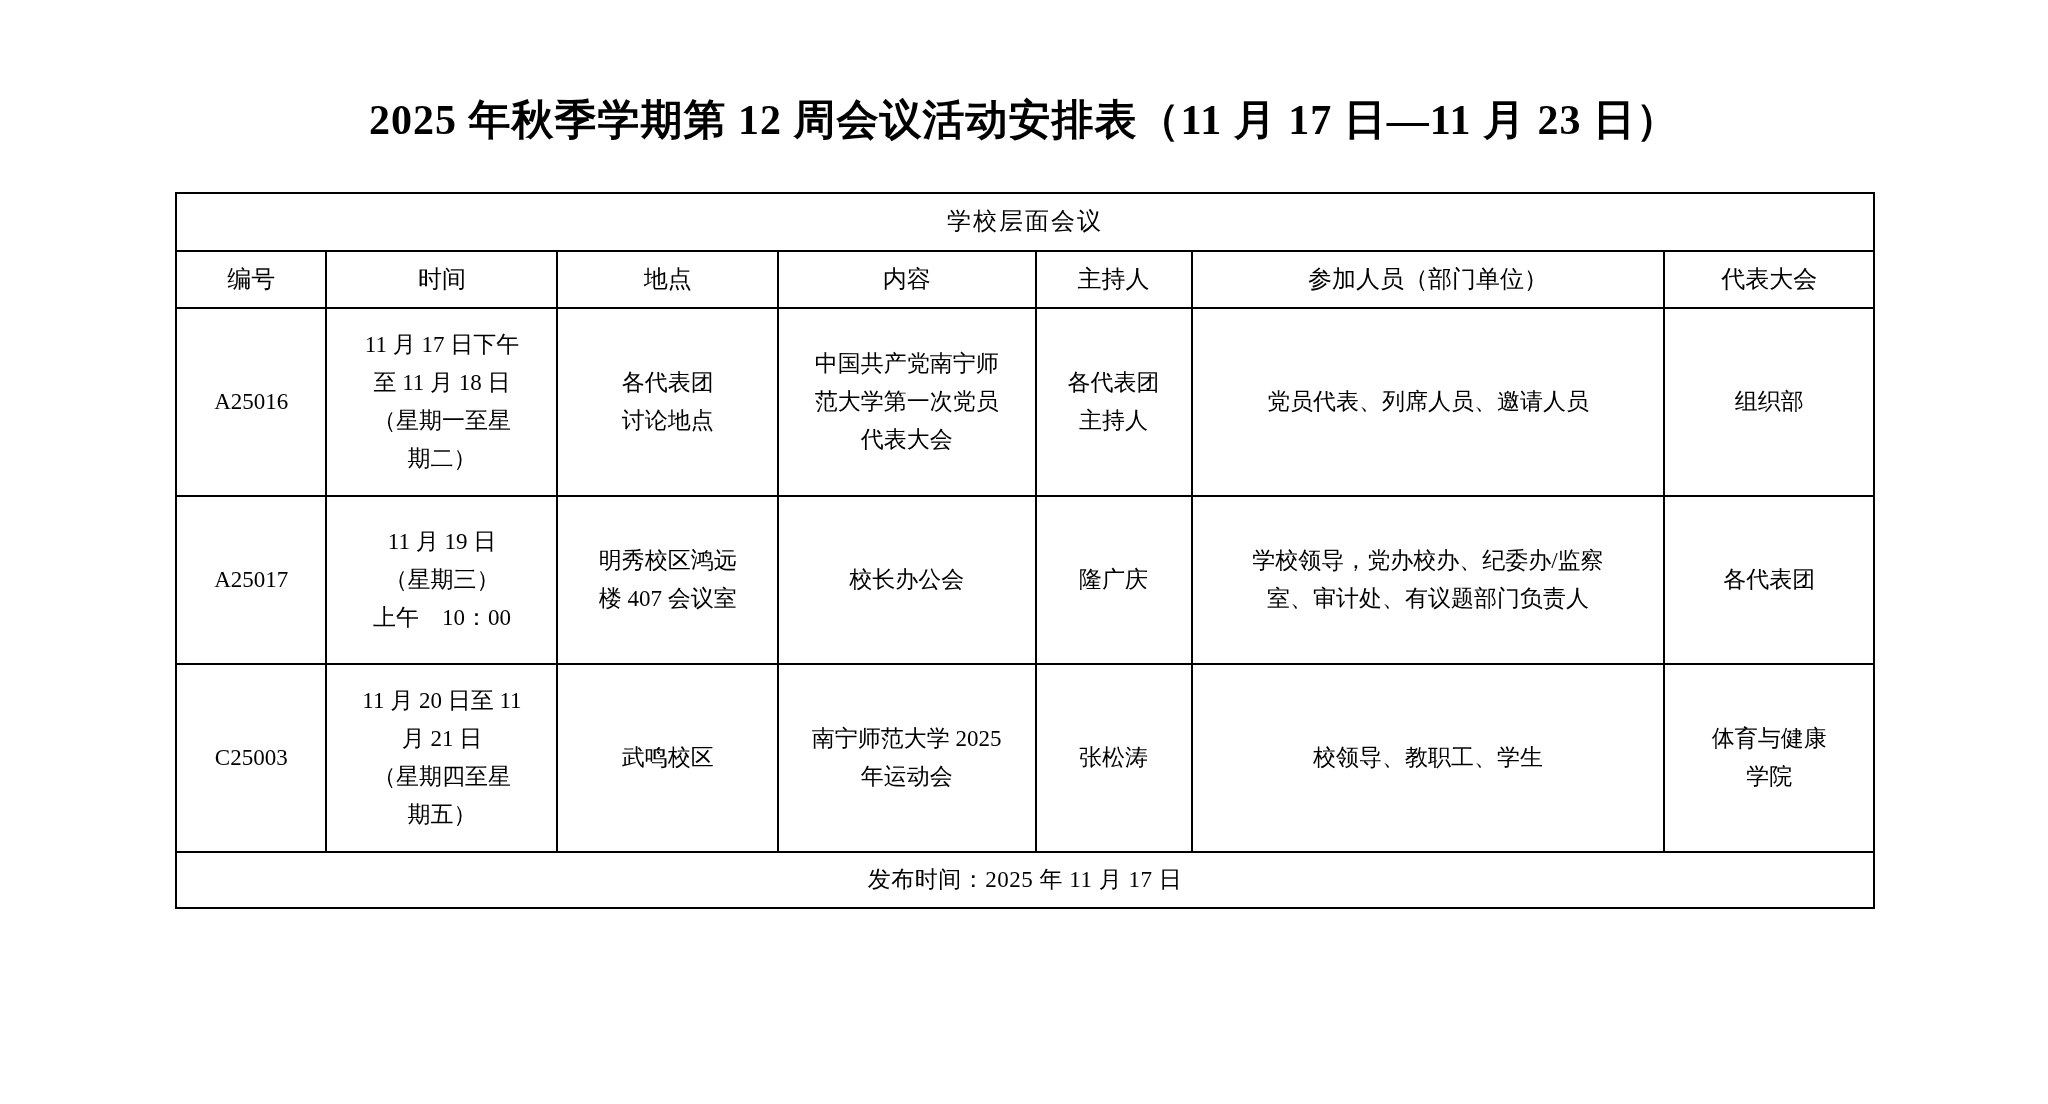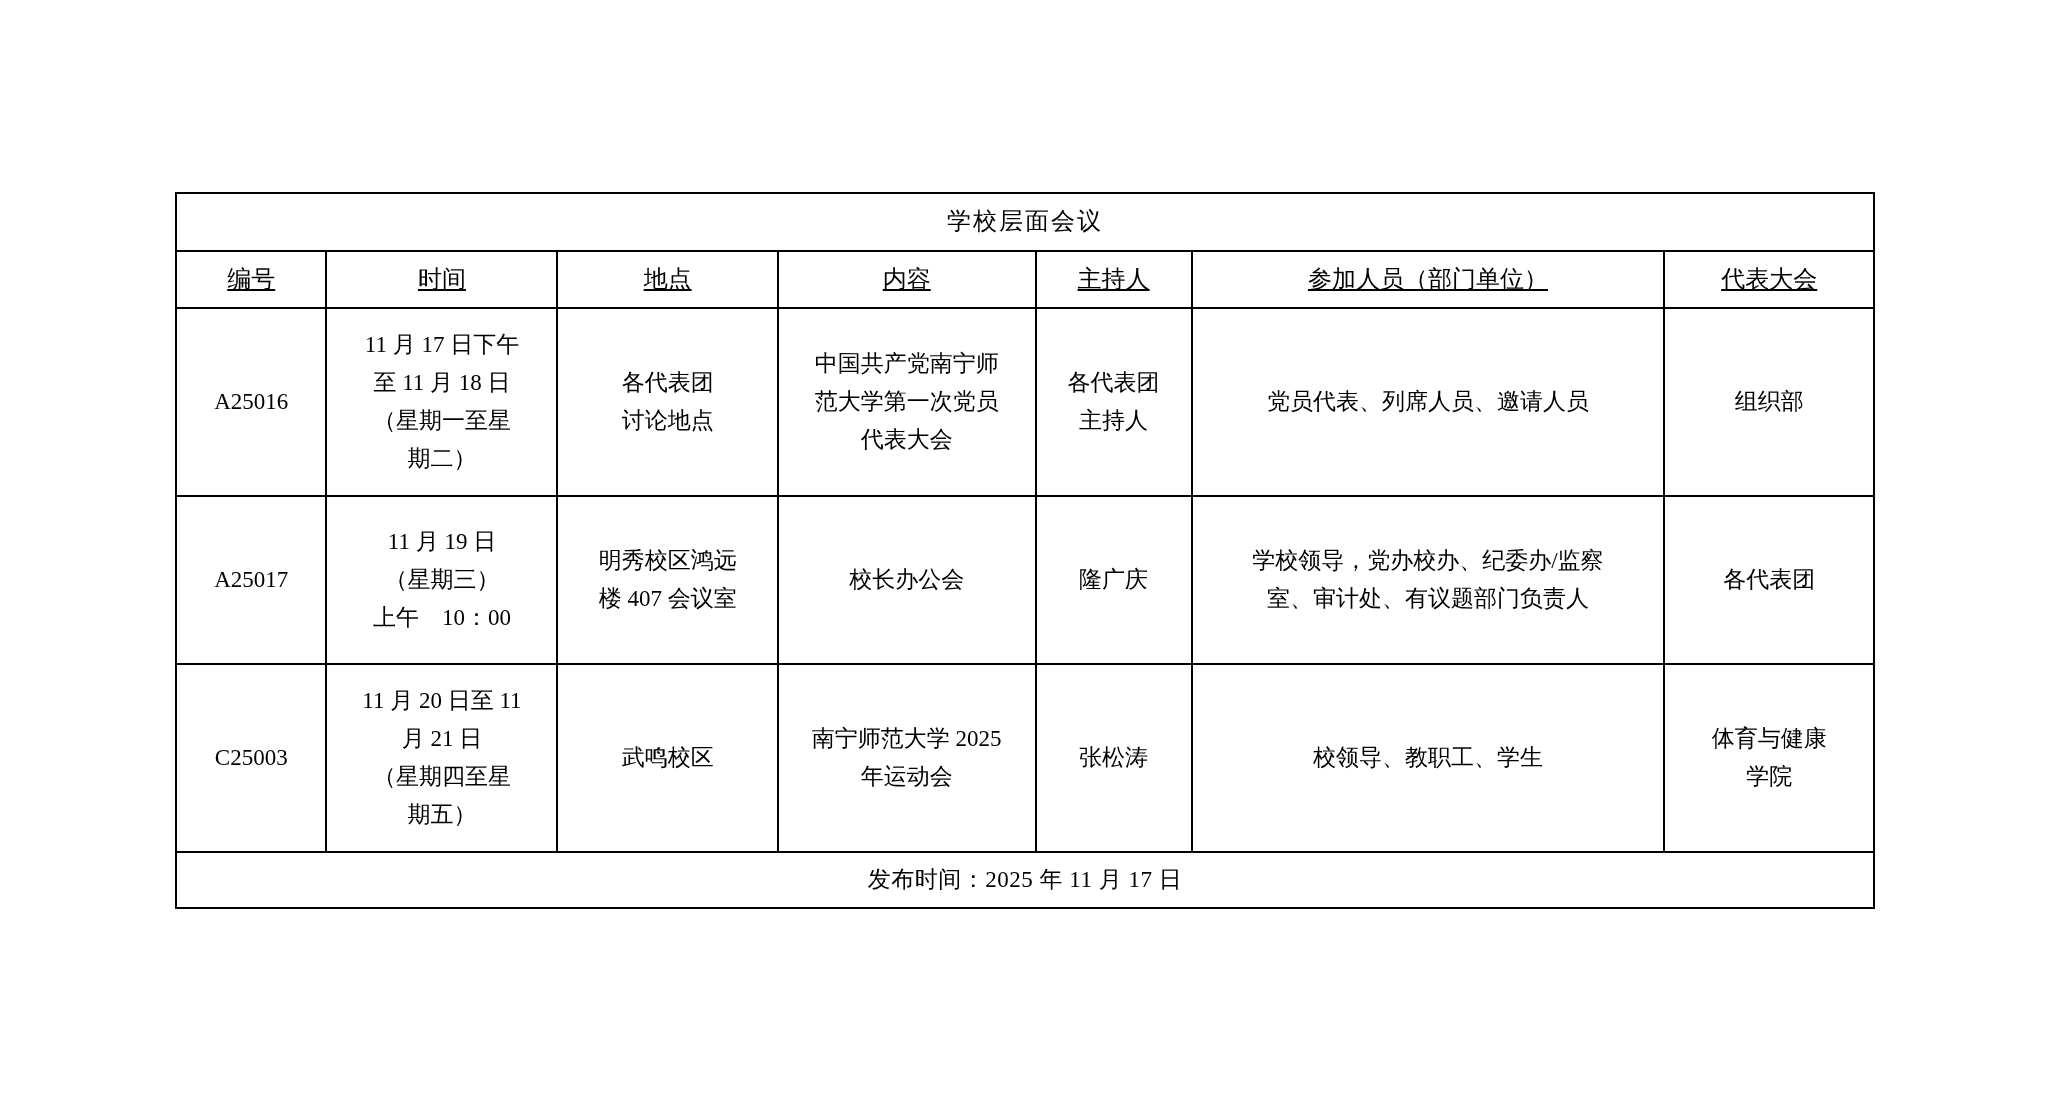--- a/index.html
+++ b/index.html
@@ -53,21 +53,20 @@
     word-wrap: break-word;
   }
   td.section-head {
     font-size: 24px;
     padding: 10px 10px;
     letter-spacing: 2px;
   }
   td.col-head {
     font-size: 24px;
     padding: 12px 6px;
-    text-decoration: underline;
   }
   td.cell-time,
   td.cell-place,
   td.cell-content,
   td.cell-host,
   td.cell-people,
   td.cell-dept,
   td.cell-id {
     font-size: 23px;
   }
@@ -84,20 +83,21 @@
   }
   .row-tall td { height: 170px; }
   .row-mid td { height: 150px; }
   .nowrap-line { display: block; }
 </style>
 </head>
 <body>
 
 <div class="page">
 
+  <div class="doc-title">2025 年秋季学期第 12 周会议活动安排表（11 月 17 日—11 月 23 日）</div>
 
   <div class="table-wrap">
     <table class="schedule">
       <colgroup>
         <col style="width:140px">
         <col style="width:215px">
         <col style="width:205px">
         <col style="width:240px">
         <col style="width:145px">
         <col style="width:440px">

